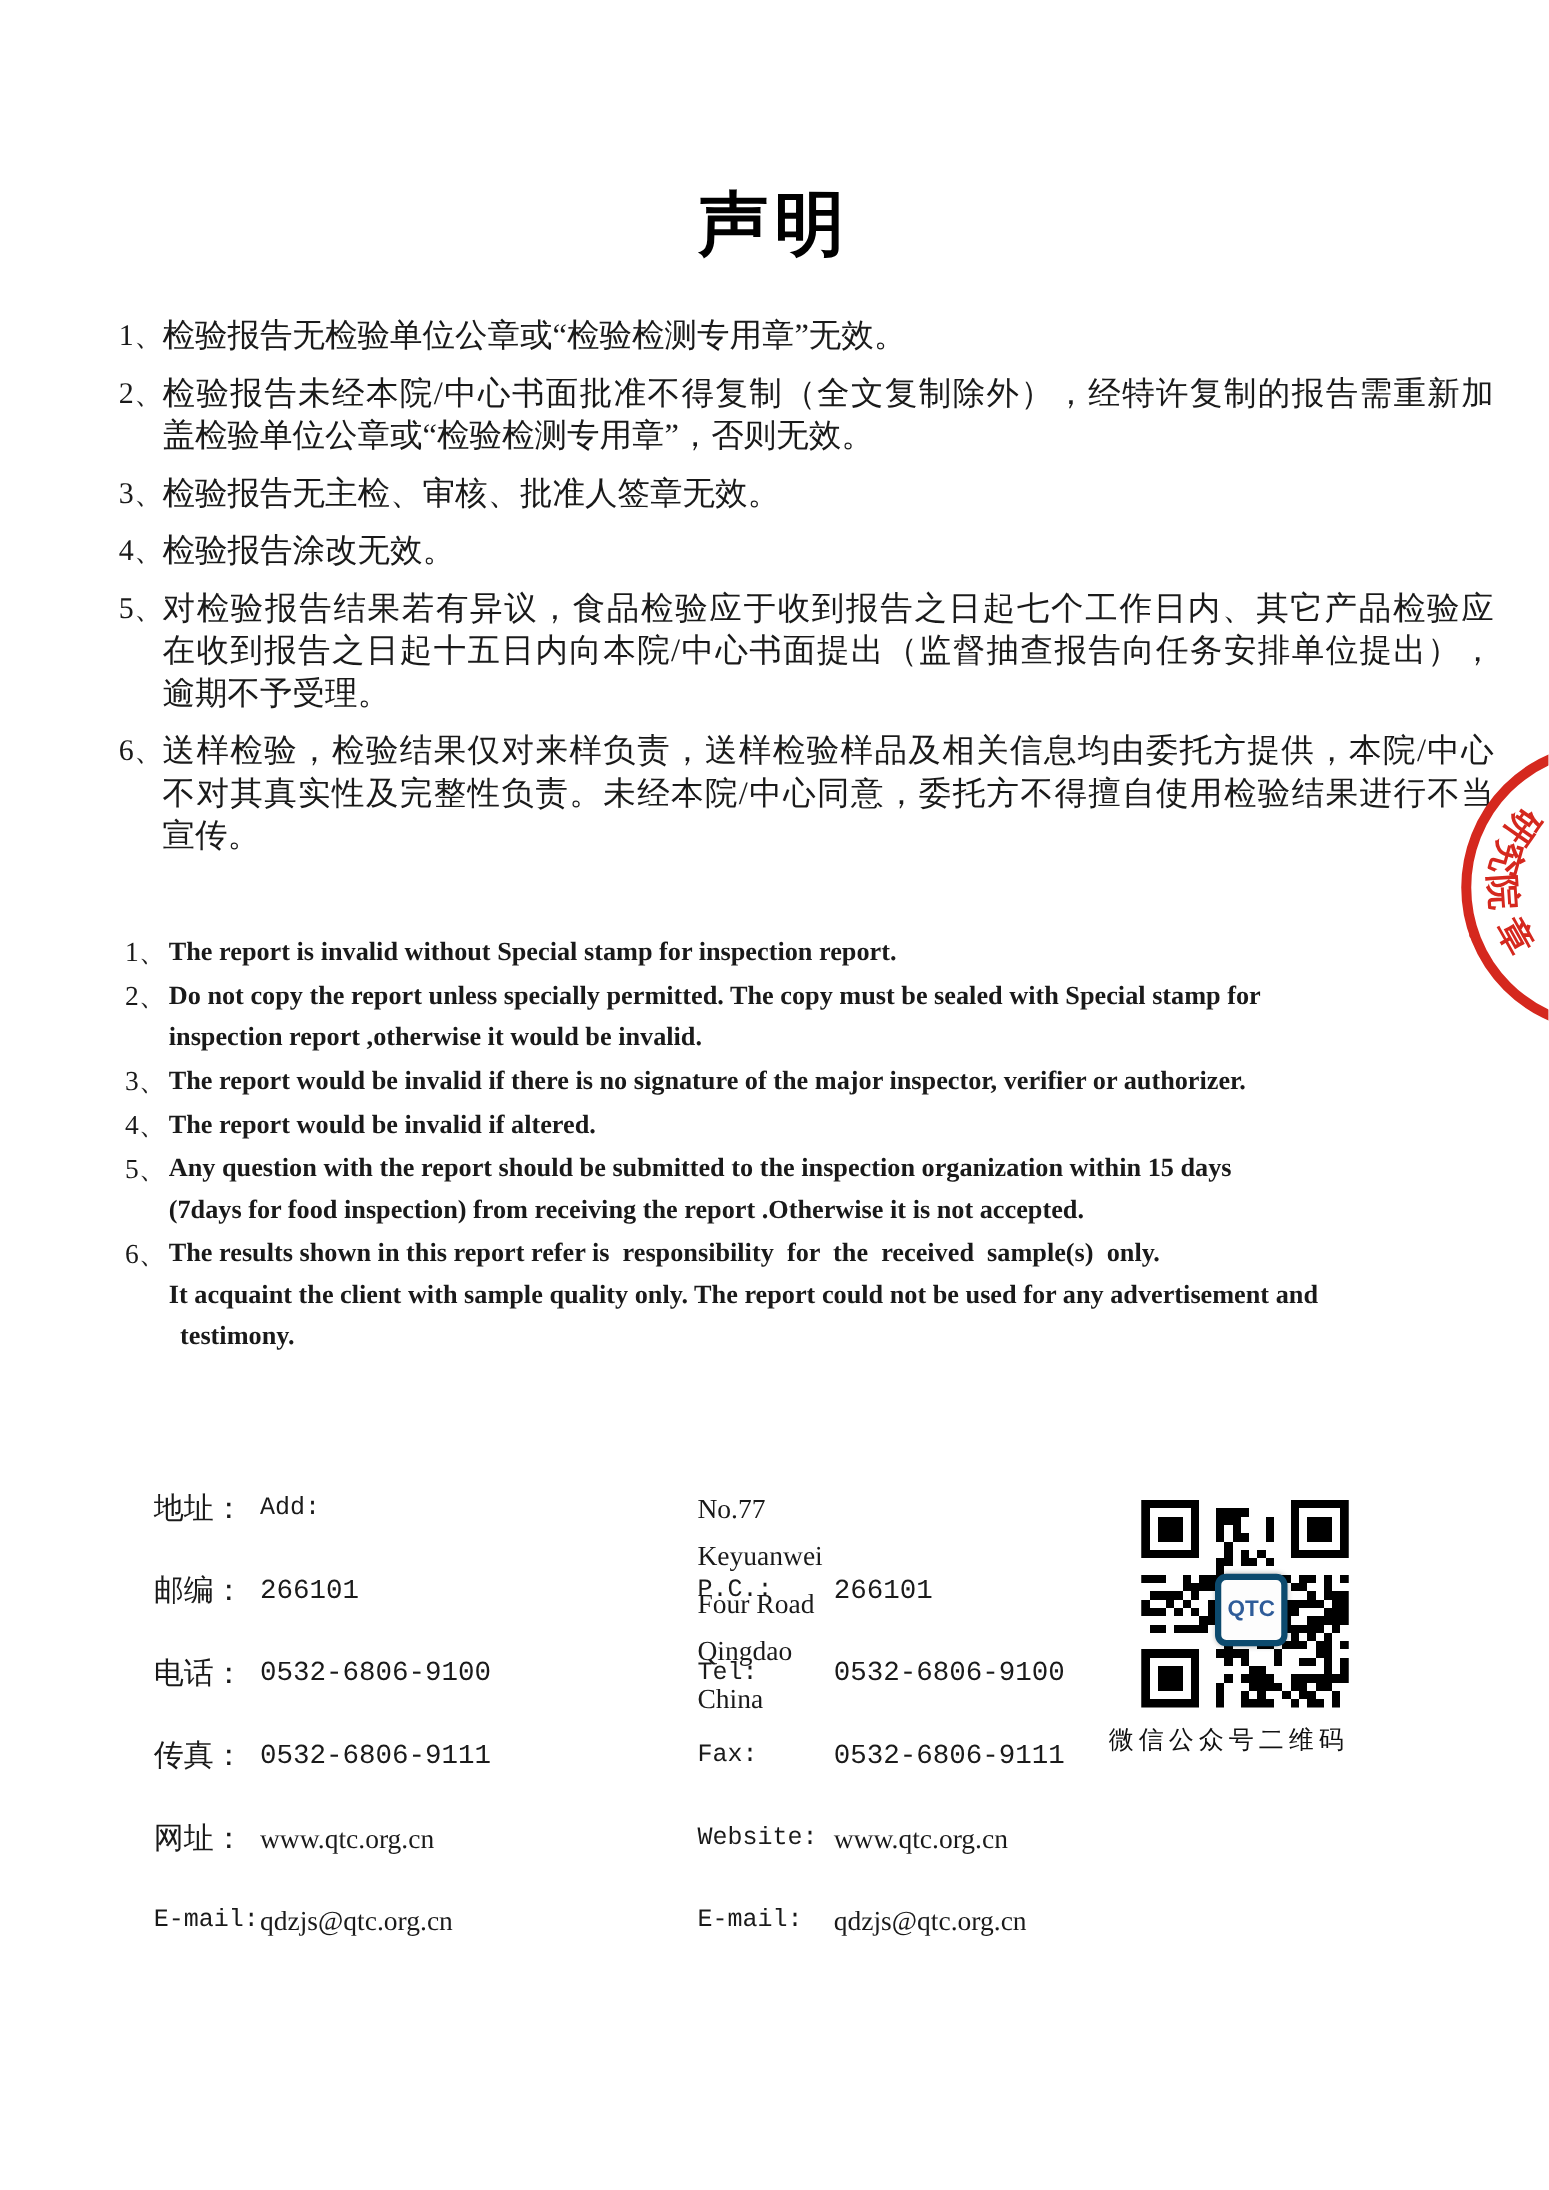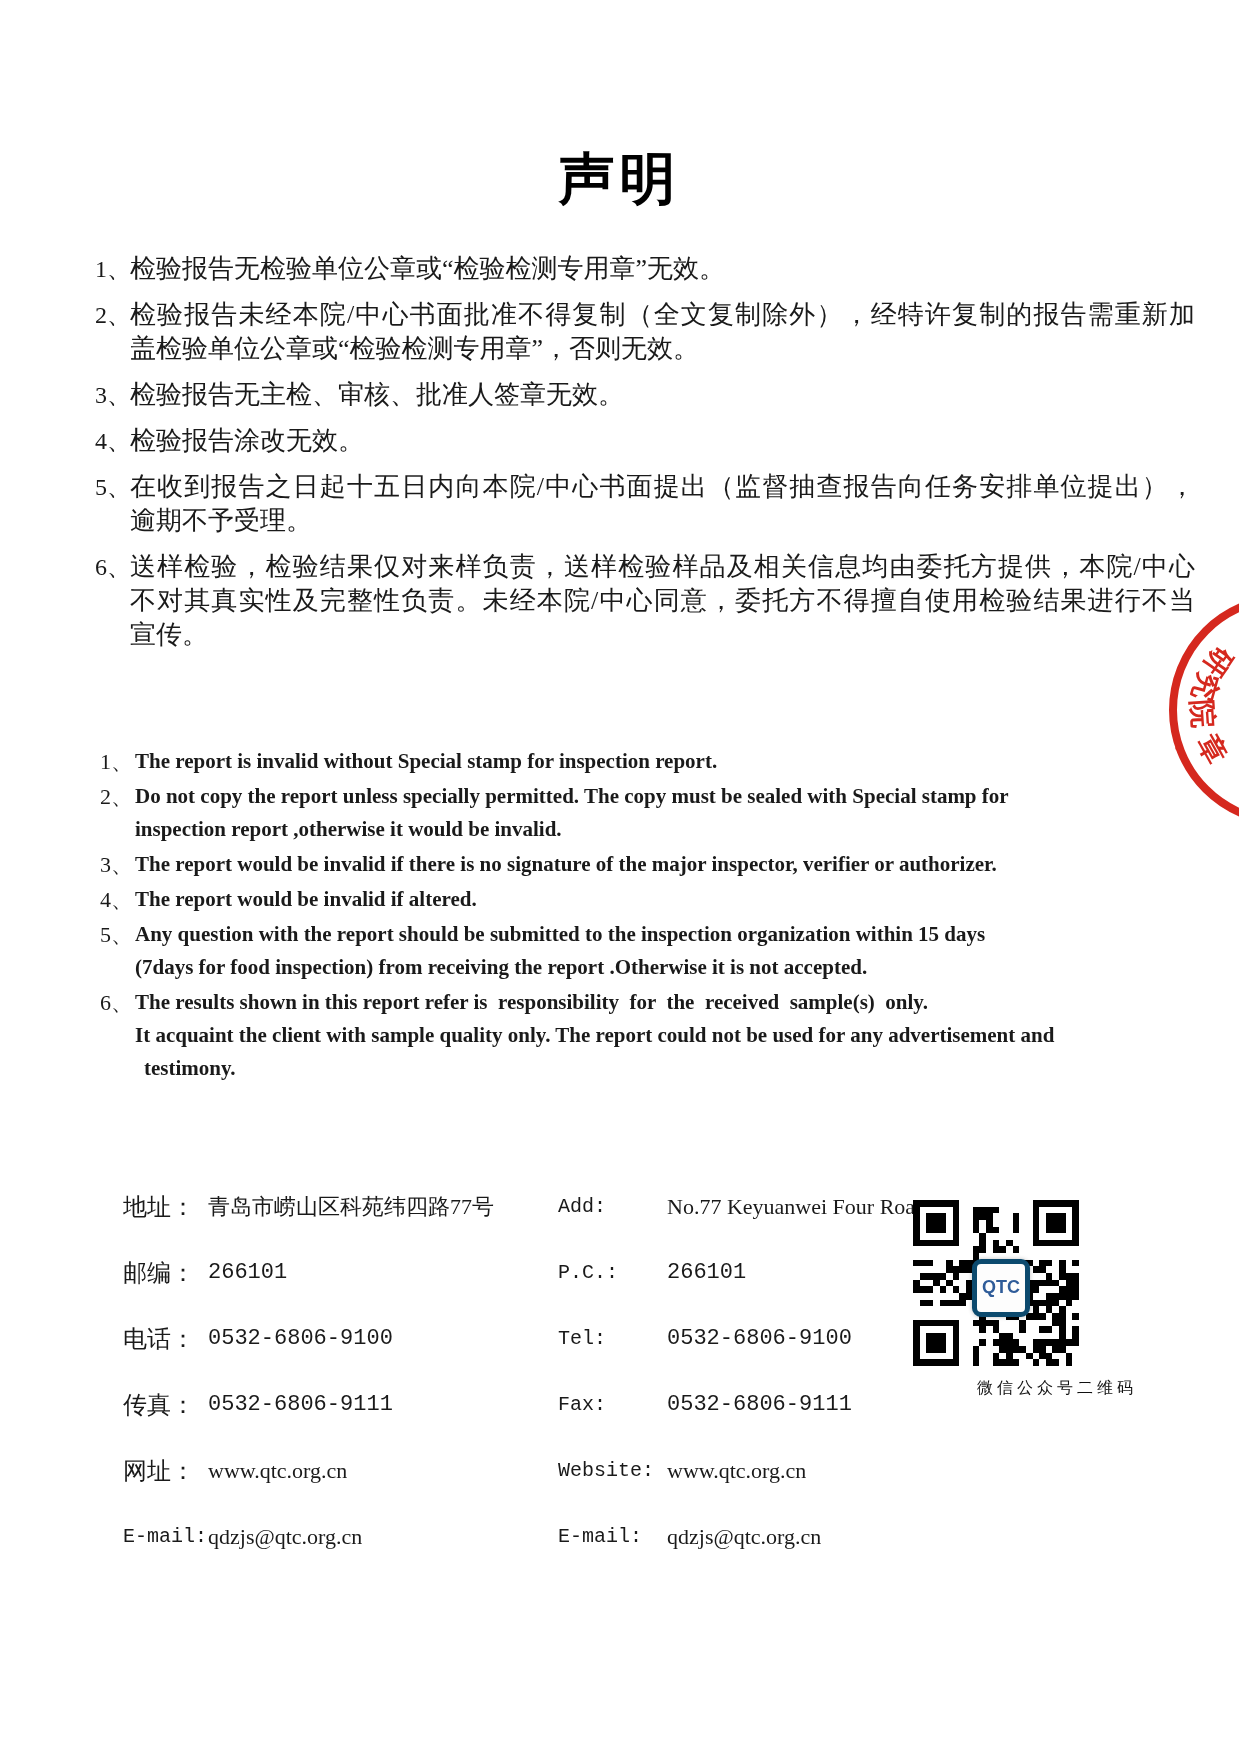--- a/index.html
+++ b/index.html
@@ -29,22 +29,22 @@
   .contact .cn-value,.contact .en-value{font-size:22px;}
   .contact .en-label{font-family:"Liberation Mono","DejaVu Sans Mono",monospace;font-size:20px;}
   .contact .mono{font-family:"Liberation Mono","DejaVu Sans Mono",monospace;font-size:22px;}
   
   .qr{position:absolute;left:913px;top:1200px;width:166px;height:166px;background:#fff;}
   .qr svg{display:block;}
   .qr-logo{position:absolute;left:59px;top:59px;width:48px;height:48px;background:#fdfdfd;
            border:5px solid #0c4a6e;border-radius:9px;box-shadow:0 0 4px rgba(0,0,0,.25);
            text-align:center;line-height:46px;font-family:"Liberation Sans","DejaVu Sans",sans-serif;
            font-weight:700;font-size:18px;color:#2f5c99;}
-  .qr-caption{position:absolute;left:887px;top:1378px;width:250px;text-align:right;
-              font-size:16px;letter-spacing:4px;color:#111;}
+  .qr-caption{position:absolute;left:887px;top:1378px;width:250px;text-align:left;
+              font-size:20px;letter-spacing:4px;color:#111;}
   
   .stamp{position:absolute;left:1150px;top:575px;}
 </style>
 </head>
 <body>
 
 <div class="page">
 
   <h1 class="title">声明</h1>
 
@@ -70,20 +70,21 @@
     </div>
     <div class="item">
       <span class="num">4、</span>
       <div class="body">
           <div class="line">检验报告涂改无效。</div>
         </div>
     </div>
     <div class="item">
       <span class="num">5、</span>
       <div class="body">
+        <div class="line stretch">对检验报告结果若有异议，食品检验应于收到报告之日起七个工作日内、其它产品检验应</div>
         <div class="line stretch">在收到报告之日起十五日内向本院/中心书面提出（监督抽查报告向任务安排单位提出），</div>
         <div class="line">逾期不予受理。</div>
       </div>
     </div>
     <div class="item">
       <span class="num">6、</span>
       <div class="body">
         <div class="line stretch">送样检验，检验结果仅对来样负责，送样检验样品及相关信息均由委托方提供，本院/中心</div>
         <div class="line stretch">不对其真实性及完整性负责。未经本院/中心同意，委托方不得擅自使用检验结果进行不当</div>
         <div class="line">宣传。</div>
@@ -130,21 +131,20 @@
         <div class="line">The results shown in this report refer is  responsibility  for  the  received  sample(s)  only.</div>
         <div class="line">It acquaint the client with sample quality only. The report could not be used for any advertisement and</div>
         <div class="line indent1">testimony.</div>
       </div>
     </div>
   </section>
 
   <section class="contact">
     <div class="row">
       <span class="cn-label">地址：</span>
-      <span class="cn-value">青岛市崂山区科苑纬四路77号</span>
       <span class="en-label">Add:</span>
       <span class="en-value">No.77 Keyuanwei Four Road Qingdao China</span>
     </div>
     <div class="row">
       <span class="cn-label">邮编：</span>
       <span class="cn-value mono">266101</span>
       <span class="en-label">P.C.:</span>
       <span class="en-value mono">266101</span>
     </div>
     <div class="row">

